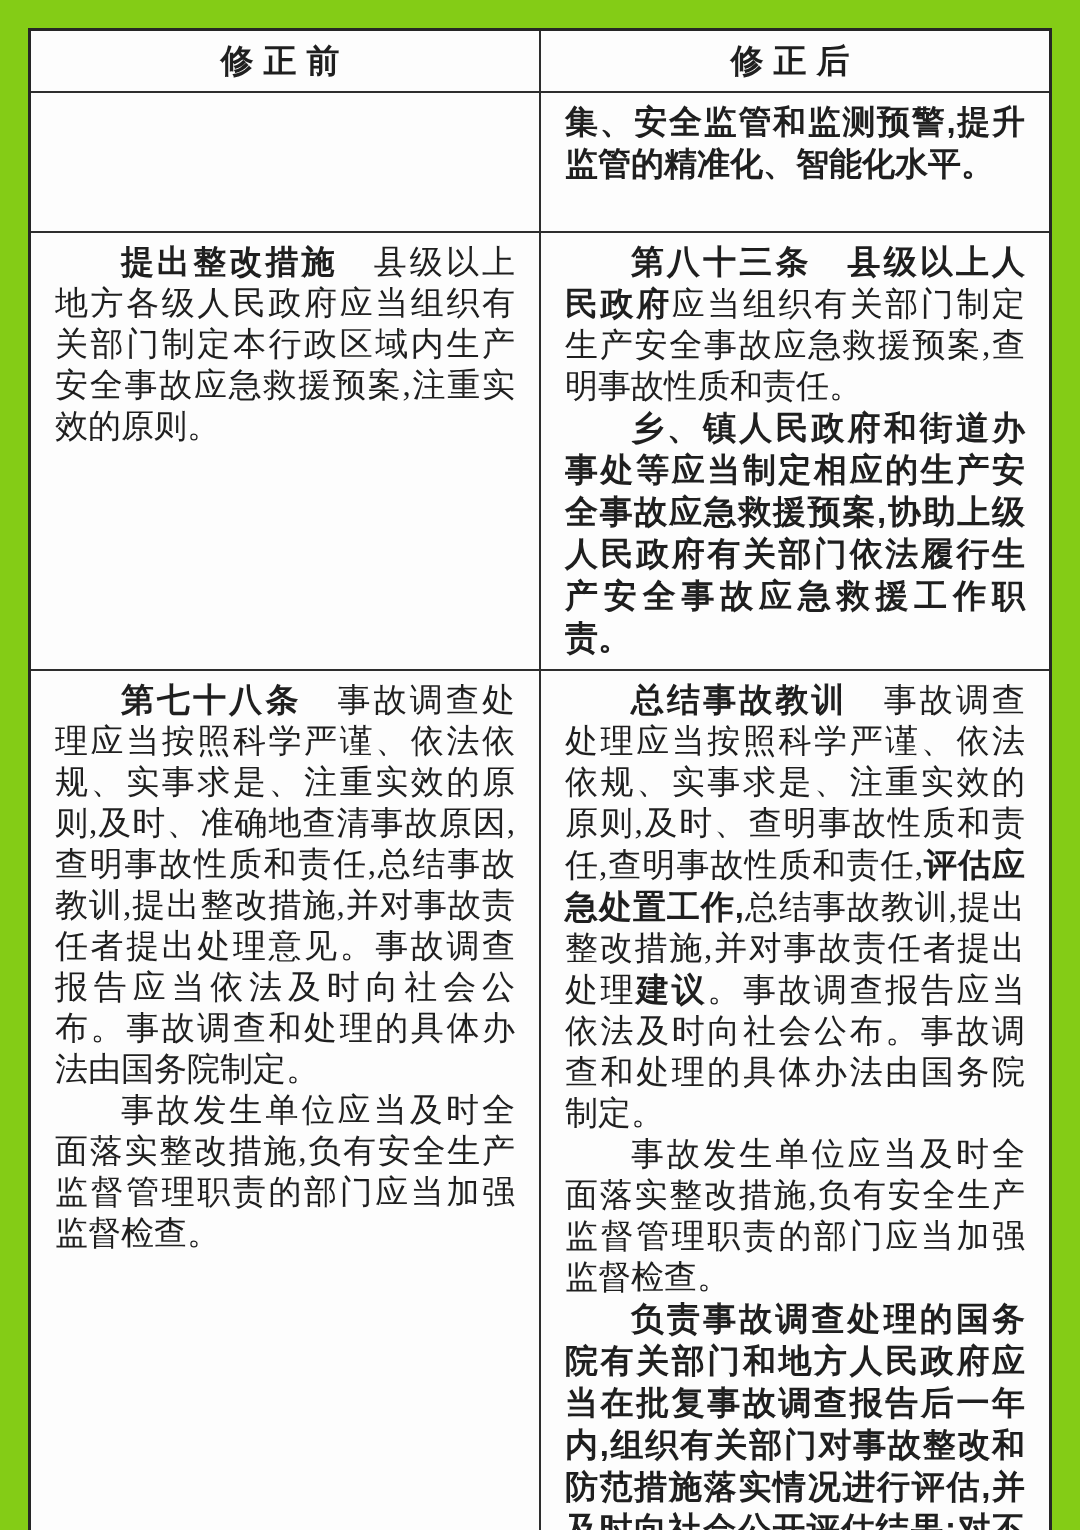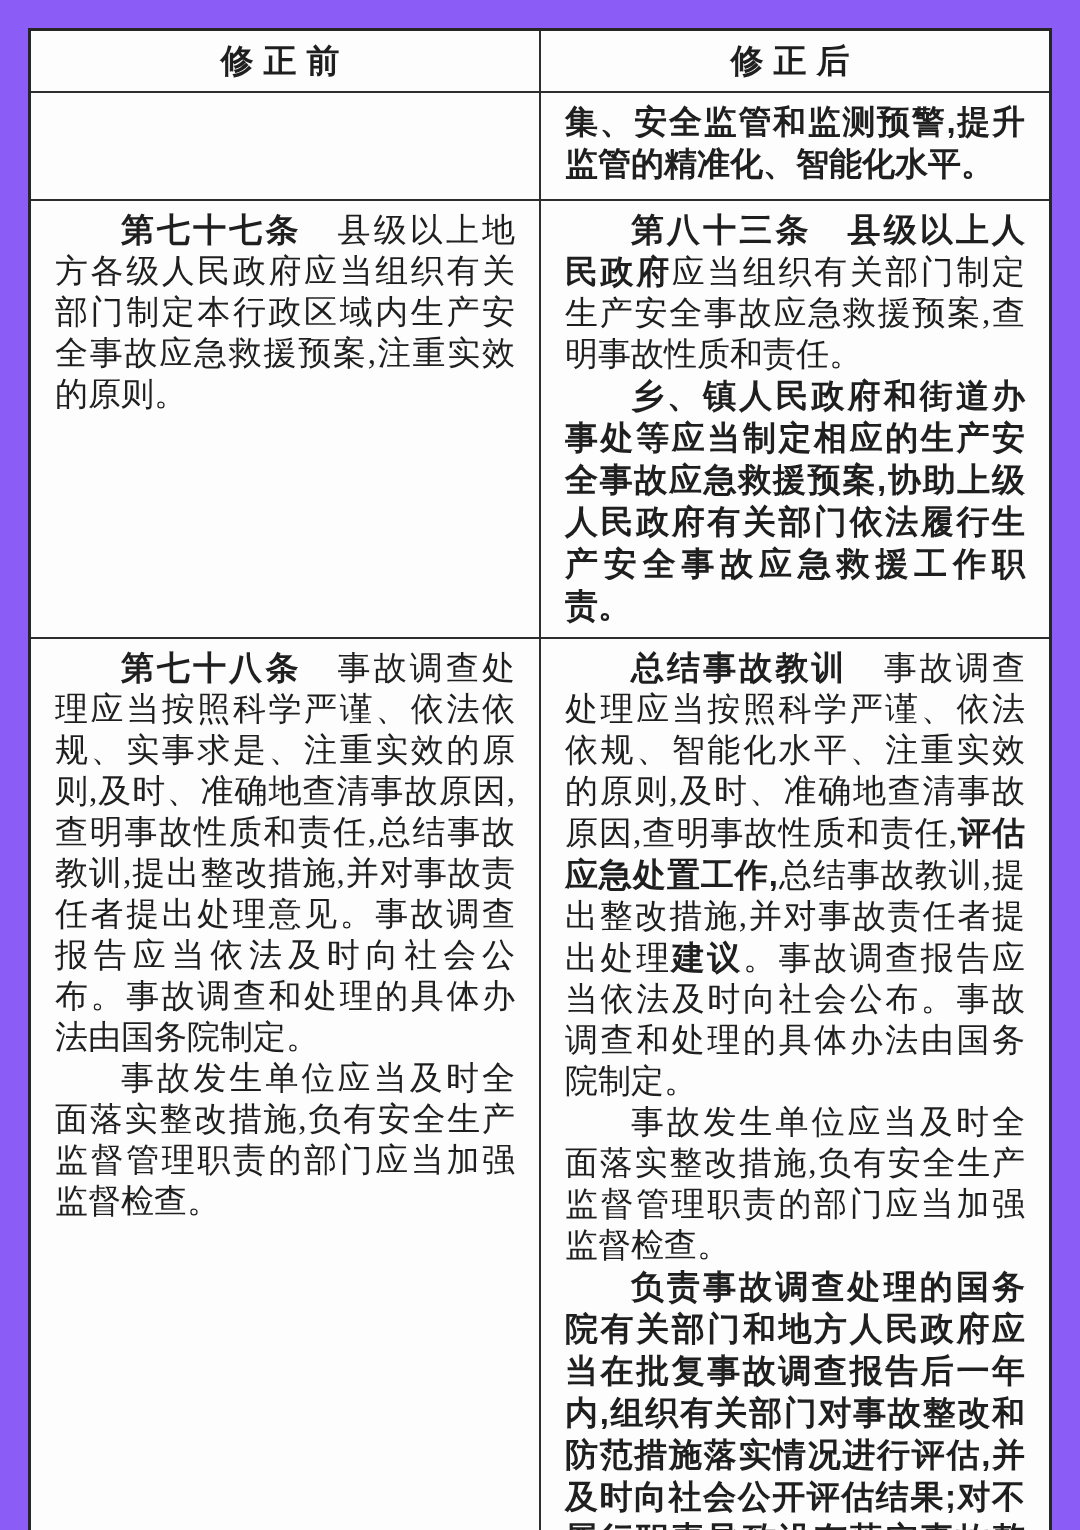--- a/index.html
+++ b/index.html
@@ -6,21 +6,21 @@
   body {
     width: 1080px; height: 1530px;
     background: #fcfcfc;
     overflow: hidden;
     position: relative;
     font-family: "Liberation Serif", "DejaVu Serif", serif;
     color: #1f1f1f;
   }
   .page {
     position: absolute; inset: 0;
-    background: #8b5cf6;
+    background: #84cc16;
   }
   table.cmp {
     position: absolute;
     left: 28px; top: 28px;
     width: 1024px;
     border-collapse: collapse;
     table-layout: fixed;
     background: #fdfdfd;
     border: 3px solid #262626;
   }
@@ -37,21 +37,21 @@
     font-size: 33px;
     letter-spacing: 10px;
     text-align: center;
     height: 62px;
     padding: 10px 0 0 0;
     line-height: 40px;
   }
   table.cmp td {
     padding: 8px 24px 10px 24px;
   }
-  tr.row-0 td { height: 108px; }
+  tr.row-0 td { height: 140px; }
   tr.row-1 td { height: 402px; }
   tr.row-2 td { height: 808px; }
   p.para {
     margin: 0;
     font-size: 33px;
     line-height: 41px;
     text-align: justify;
     text-justify: inter-character;
   }
   p.para.indent { text-indent: 2em; }
@@ -73,33 +73,33 @@
     </thead>
     <tbody>
         <tr class="row-0">
           <td></td>
           <td>
             <p class="para"><span class="b">集、安全监管和监测预警,提升监管的精准化、智能化水平。</span></p>
           </td>
         </tr>
         <tr class="row-1">
           <td>
-            <p class="para indent"><span class="b">第七十七条</span><span>　县级以上地方各级人民政府应当组织有关部门制定本行政区域内生产安全事故应急救援预案,注重实效的原则。</span></p>
+            <p class="para indent"><span class="b">提出整改措施</span><span>　县级以上地方各级人民政府应当组织有关部门制定本行政区域内生产安全事故应急救援预案,注重实效的原则。</span></p>
           </td>
           <td>
             <p class="para indent"><span class="b">第八十三条</span><span>　</span><span class="b">县级以上人民政府</span><span>应当组织有关部门制定生产安全事故应急救援预案,查明事故性质和责任。</span></p>
             <p class="para indent"><span class="b">乡、镇人民政府和街道办事处等应当制定相应的生产安全事故应急救援预案,协助上级人民政府有关部门依法履行生产安全事故应急救援工作职责。</span></p>
           </td>
         </tr>
         <tr class="row-2">
           <td>
             <p class="para indent"><span class="b">第七十八条</span><span>　事故调查处理应当按照科学严谨、依法依规、实事求是、注重实效的原则,及时、准确地查清事故原因,查明事故性质和责任,总结事故教训,提出整改措施,并对事故责任者提出处理意见。事故调查报告应当依法及时向社会公布。事故调查和处理的具体办法由国务院制定。</span></p>
             <p class="para indent"><span>事故发生单位应当及时全面落实整改措施,负有安全生产监督管理职责的部门应当加强监督检查。</span></p>
           </td>
           <td>
-            <p class="para indent"><span class="b">总结事故教训</span><span>　事故调查处理应当按照科学严谨、依法依规、智能化水平、注重实效的原则,及时、准确地查清事故原因,查明事故性质和责任,</span><span class="b">评估应急处置工作,</span><span>总结事故教训,提出整改措施,并对事故责任者提出处理</span><span class="b">建议</span><span>。事故调查报告应当依法及时向社会公布。事故调查和处理的具体办法由国务院制定。</span></p>
+            <p class="para indent"><span class="b">总结事故教训</span><span>　事故调查处理应当按照科学严谨、依法依规、实事求是、注重实效的原则,及时、查明事故性质和责任,查明事故性质和责任,</span><span class="b">评估应急处置工作,</span><span>总结事故教训,提出整改措施,并对事故责任者提出处理</span><span class="b">建议</span><span>。事故调查报告应当依法及时向社会公布。事故调查和处理的具体办法由国务院制定。</span></p>
             <p class="para indent"><span>事故发生单位应当及时全面落实整改措施,负有安全生产监督管理职责的部门应当加强监督检查。</span></p>
             <p class="para indent"><span class="b">负责事故调查处理的国务院有关部门和地方人民政府应当在批复事故调查报告后一年内,组织有关部门对事故整改和防范措施落实情况进行评估,并及时向社会公开评估结果;对不履行职责导致没有落实事故整改措施的有关单位和人员,应当按照有关规定追究责任。</span></p>
           </td>
         </tr>
       </tbody>
   </table>
 </div>
 
 </body></html>

